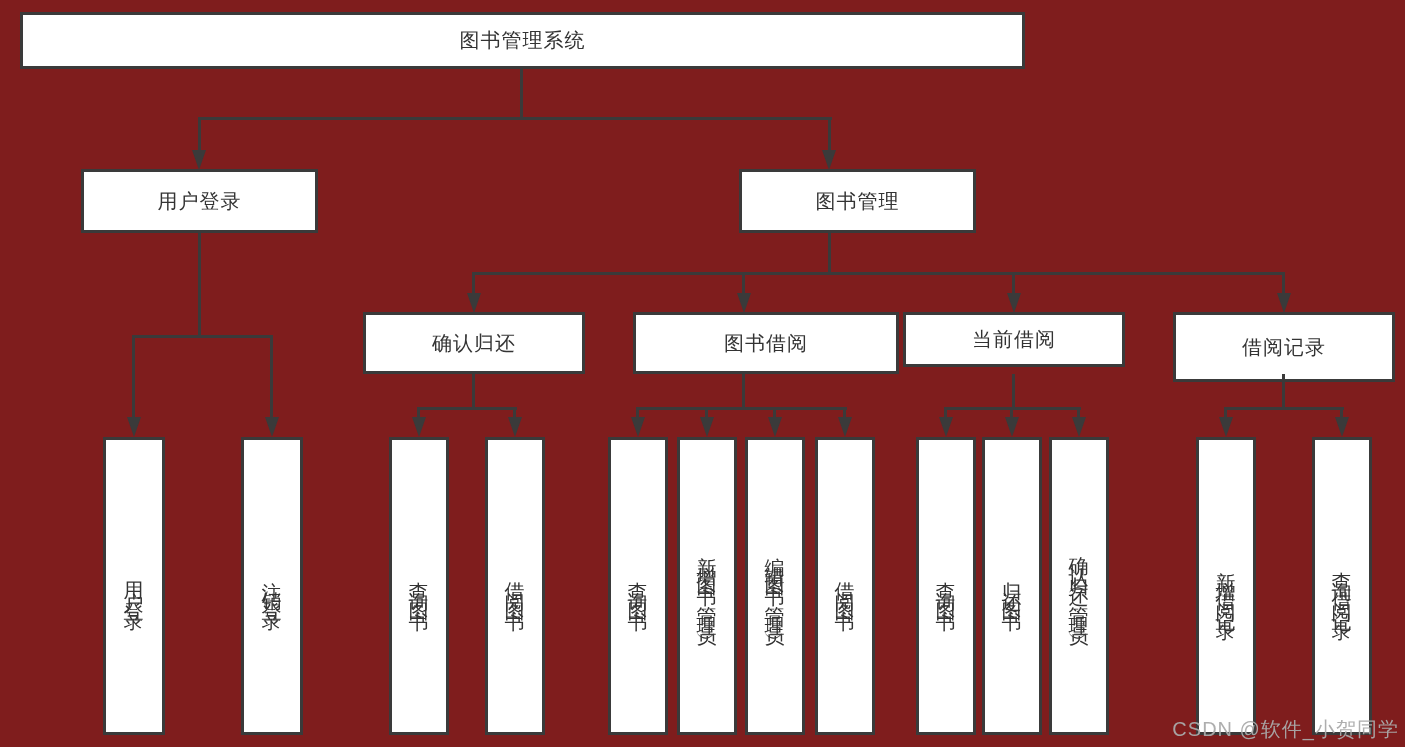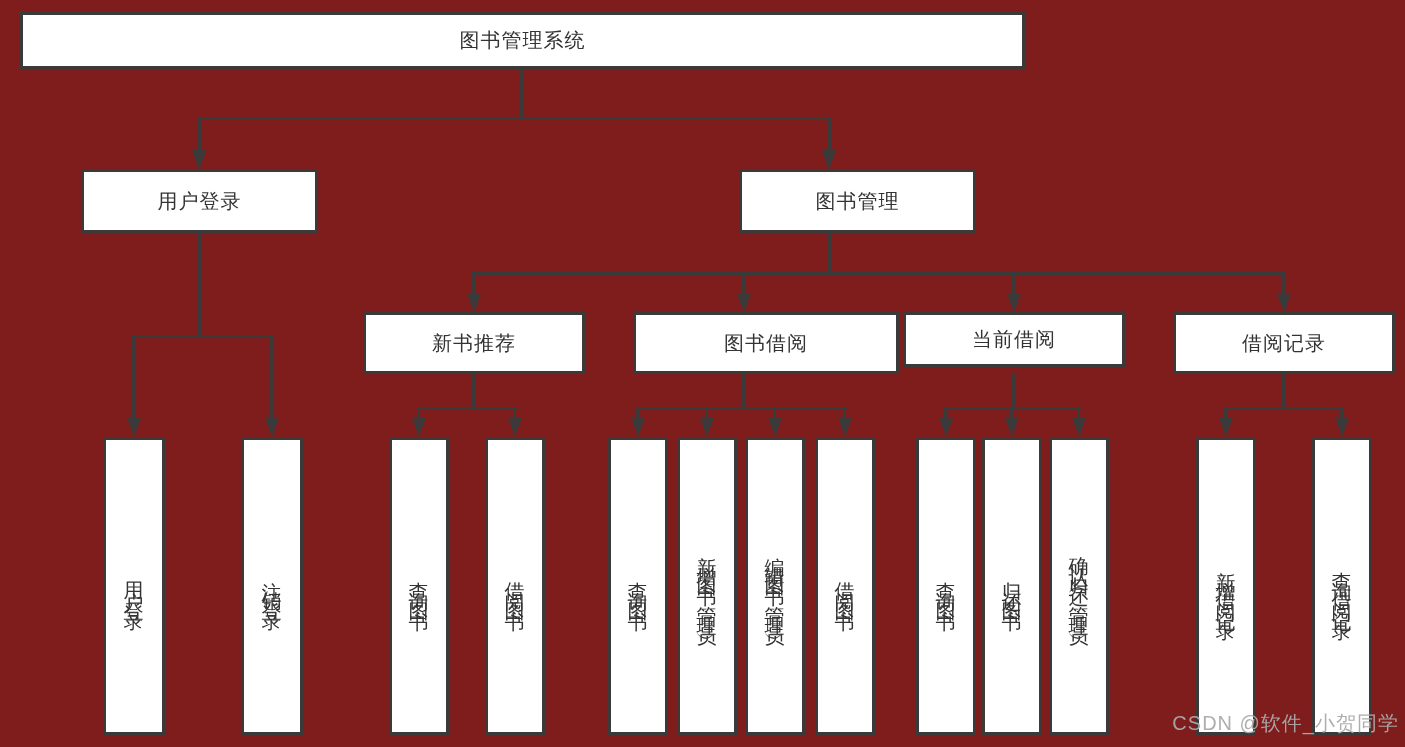--- a/index.html
+++ b/index.html
@@ -39,45 +39,45 @@
     position: absolute;
     width: 0;
     height: 0;
     border-left: 7px solid transparent;
     border-right: 7px solid transparent;
     border-top: 20px solid #3a3a3a;
   }
   .watermark {
     position: absolute;
     right: 6px;
-    bottom: 10px;
+    bottom: 4px;
     font-size: 20px;
     color: rgba(170,170,170,0.95);
     letter-spacing: 1px;
     z-index: 5;
   }
 </style>
 </head>
 <body>
 
 <div id="stage">
 
   <div class="box" style="left:20px; top:12px; width:1005px; height:57px;">图书管理系统</div>
 
   <div class="box" style="left:81px; top:169px; width:237px; height:64px;">用户登录</div>
 
   <div class="box" style="left:711px; top:169px; width:237px; height:64px;margin-left:28px;">图书管理</div>
 
-  <div class="box" style="left:363px; top:312px; width:222px; height:62px;">新书推荐</div>
+  <div class="box" style="left:363px; top:312px; width:222px; height:62px;">确认归还</div>
 
   <div class="box" style="left:633px; top:312px; width:266px; height:62px;">图书借阅</div>
 
   <div class="box" style="left:903px; top:312px; width:222px; height:55px;">当前借阅</div>
 
-  <div class="box" style="left:1173px; top:312px; width:222px; height:62px;">借阅记录</div>
+  <div class="box" style="left:1173px; top:312px; width:222px; height:70px;">借阅记录</div>
 
   <div class="box vbox" style="left:103px; top:437px; width:62px; height:298px;">用户登录</div>
   <div class="box vbox" style="left:241px; top:437px; width:62px; height:298px;">注销登录</div>
 
   <div class="box vbox" style="left:389px; top:437px; width:60px; height:298px;">查询图书</div>
   <div class="box vbox" style="left:485px; top:437px; width:60px; height:298px;">借阅图书</div>
 
   <div class="box vbox" style="left:608px; top:437px; width:60px; height:298px;">查询图书</div>
   <div class="box vbox" style="left:677px; top:437px; width:60px; height:298px;">新增图书（管理员）</div>
   <div class="box vbox" style="left:745px; top:437px; width:60px; height:298px;">编辑图书（管理员）</div>

